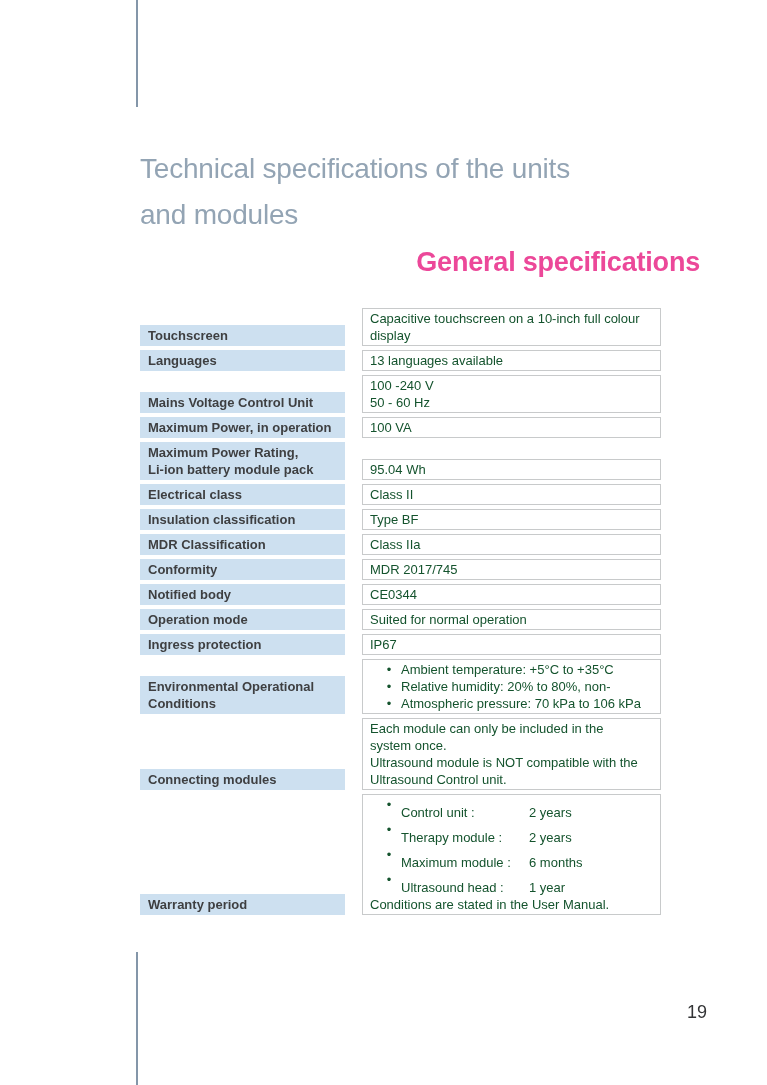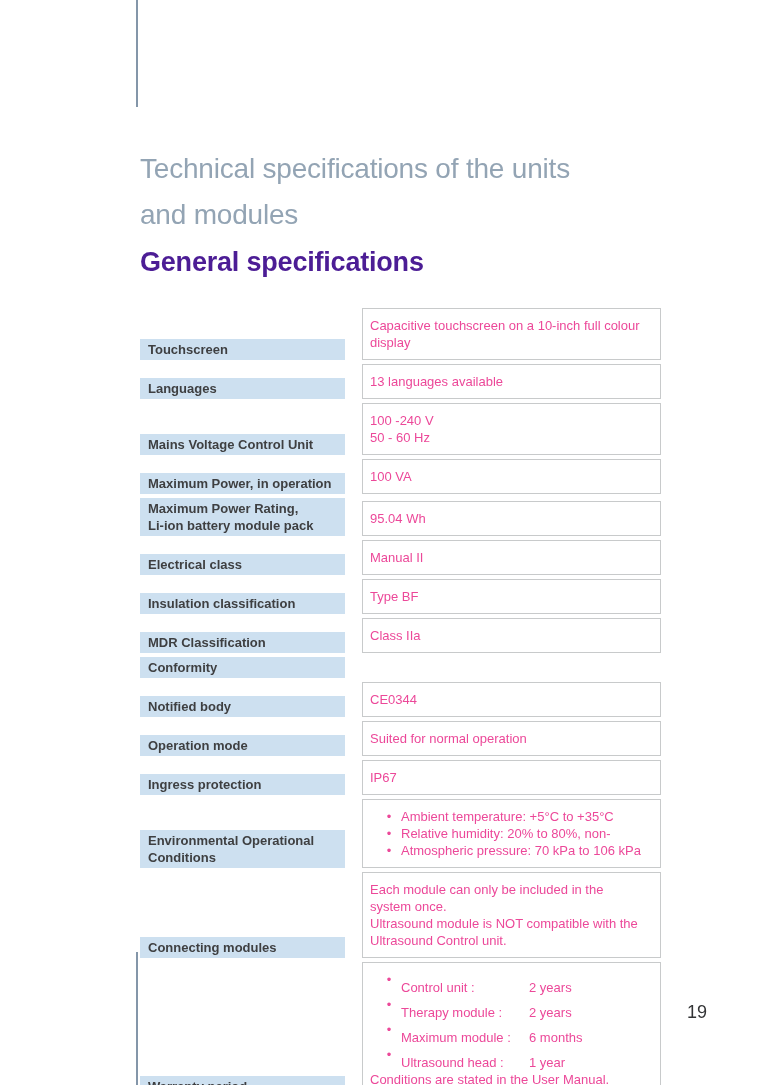--- a/index.html
+++ b/index.html
@@ -16,40 +16,40 @@
   }
   .accent-line.top { top:0; height:107px; }
   .accent-line.bottom { top:952px; height:133px; }
 
   .header { position:absolute; left:140px; top:146px; width:560px; }
   .title-line {
     font-size:28px; font-weight:400; color:#93a4b4;
     line-height:46px; letter-spacing:-0.2px;
   }
   .subtitle {
-    font-size:27px; font-weight:700; color:#4c1d95;
-    line-height:40px; margin-top:4px; letter-spacing:-0.2px;
+    font-size:27px; font-weight:700; color:#ec4899;
+    line-height:40px; margin-top:4px; letter-spacing:-0.2px;text-align:right;
   }
 
   .spec-table {
     position:absolute; left:140px; top:308px; width:521px;
     display:flex; flex-direction:column; gap:4px;
   }
   .row { display:flex; gap:17px; align-items:flex-end; }
   .cell-label {
     width:205px; min-width:205px; box-sizing:border-box;
     background:#cde0f0; color:#3e3f41;
     font-size:13px; font-weight:700; line-height:17px;
     padding:2px 8px;
   }
   .cell-value {
     flex:1; box-sizing:border-box;
     border:1px solid #c8cacb; background:#ffffff;
     font-size:13px; font-weight:400; line-height:17px;
-    padding:8px 7px; color:#ec4899;
+    padding:1px 7px; color:#14532d;
   }
   .val-line { min-height:17px; }
   .bullet-row { display:flex; align-items:flex-start; }
   .dot {
     width:10px; min-width:10px; margin-left:14px; margin-right:7px;
     text-align:center; font-size:13px; line-height:17px;
   }
   .btext { flex:1; }
   .bname { display:inline-block; width:128px; }
   .bval { display:inline-block;margin-top:8px; }
@@ -113,21 +113,21 @@
       </div>
       <div class="cell-value">
         <div class="val-line">95.04 Wh</div>
       </div>
     </div>
     <div class="row">
       <div class="cell-label">
         <div class="lab-line">Electrical class</div>
       </div>
       <div class="cell-value">
-        <div class="val-line">Manual II</div>
+        <div class="val-line">Class II</div>
       </div>
     </div>
     <div class="row">
       <div class="cell-label">
         <div class="lab-line">Insulation classification</div>
       </div>
       <div class="cell-value">
         <div class="val-line">Type BF</div>
       </div>
     </div>
@@ -135,20 +135,23 @@
       <div class="cell-label">
         <div class="lab-line">MDR Classification</div>
       </div>
       <div class="cell-value">
         <div class="val-line">Class IIa</div>
       </div>
     </div>
     <div class="row">
       <div class="cell-label">
         <div class="lab-line">Conformity</div>
+      </div>
+      <div class="cell-value">
+        <div class="val-line">MDR 2017/745</div>
       </div>
     </div>
     <div class="row">
       <div class="cell-label">
         <div class="lab-line">Notified body</div>
       </div>
       <div class="cell-value">
         <div class="val-line">CE0344</div>
       </div>
     </div>

